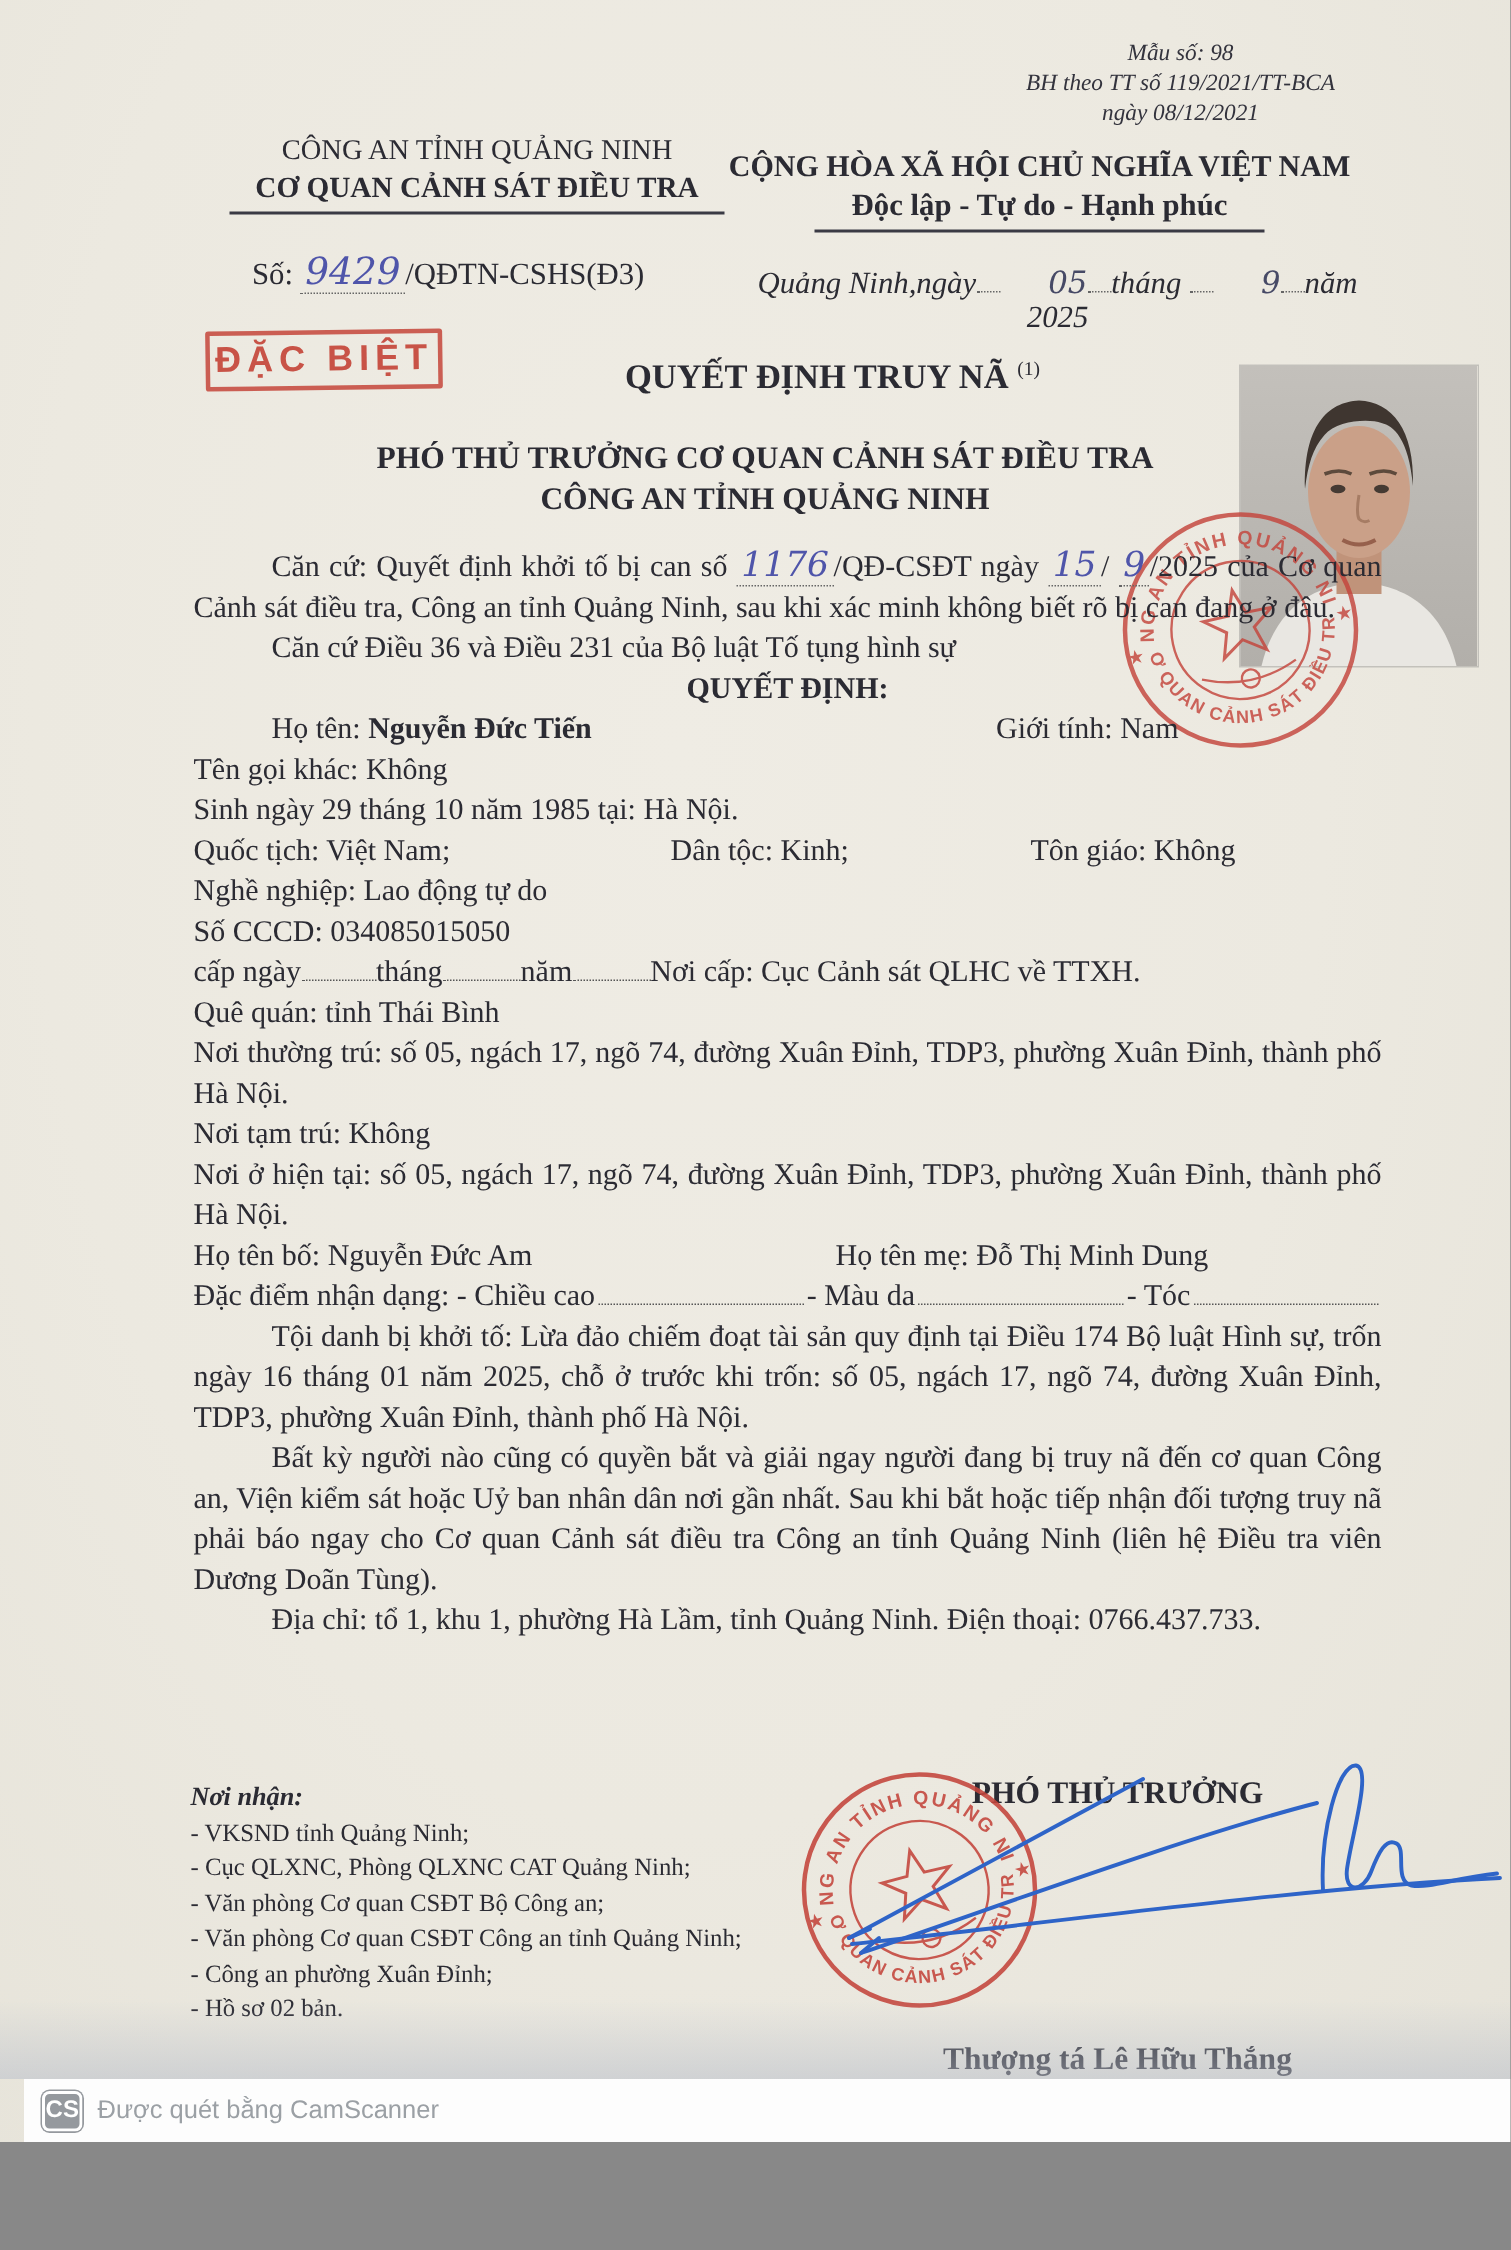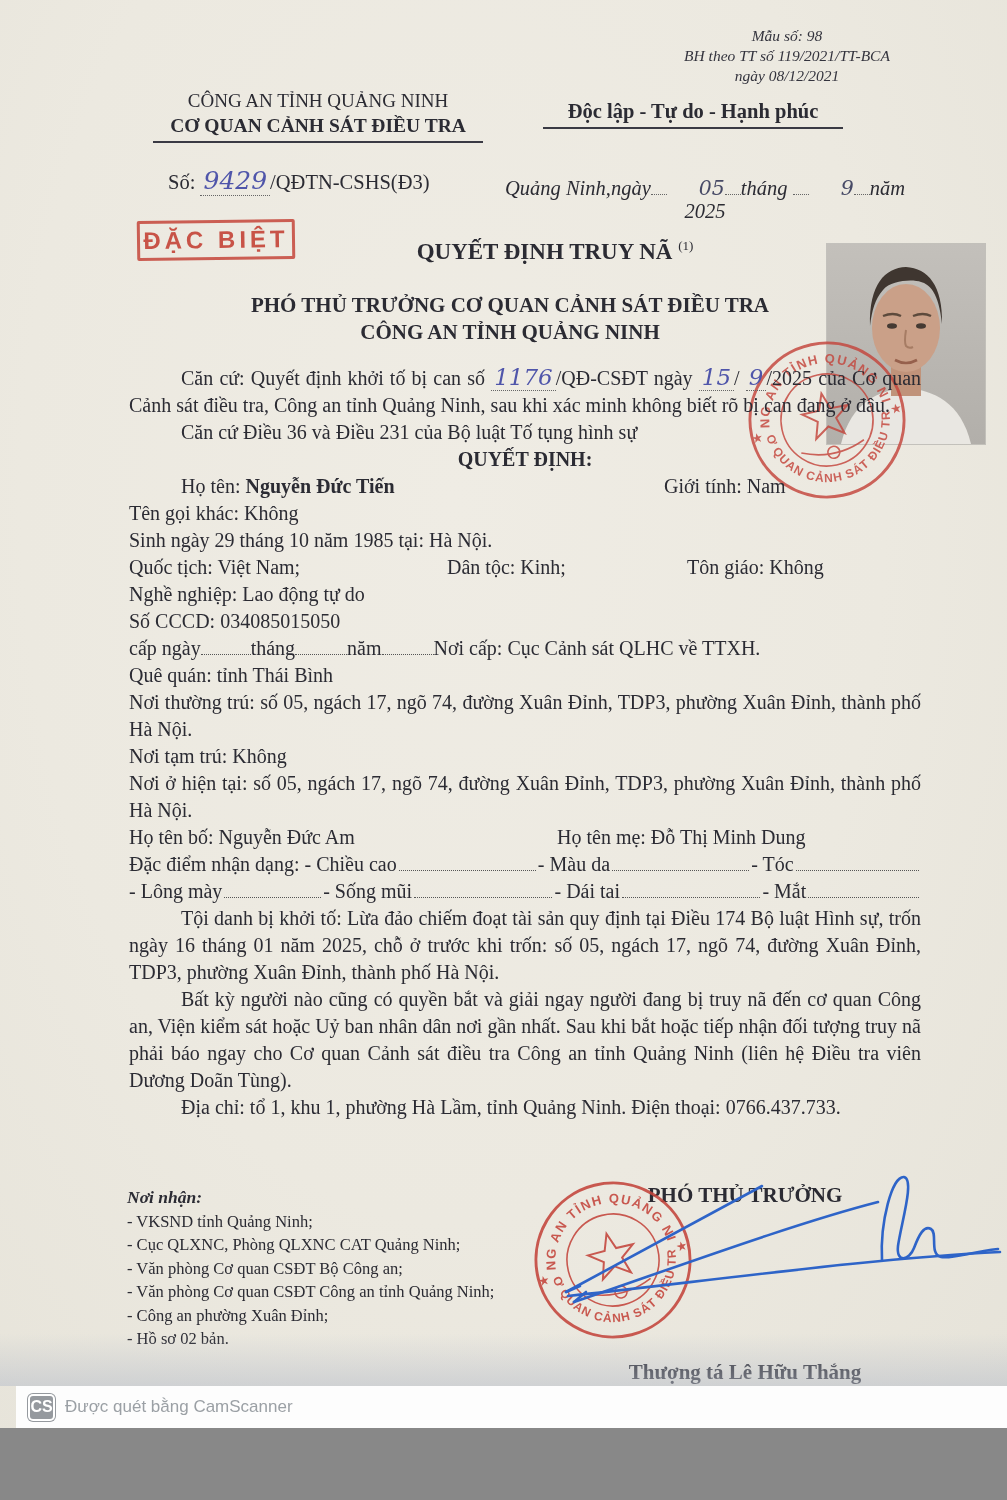--- a/index.html
+++ b/index.html
@@ -90,20 +90,21 @@
     <div>ngày 08/12/2021</div>
   </div>
 
   <div class="abs hdr-left">
     <div>CÔNG AN TỈNH QUẢNG NINH</div>
     <div class="b">CƠ QUAN CẢNH SÁT ĐIỀU TRA</div>
     <div class="rule1"></div>
   </div>
 
   <div class="abs hdr-right">
+    <div class="l1">CỘNG HÒA XÃ HỘI CHỦ NGHĨA VIỆT NAM</div>
     <div class="l2">Độc lập - Tự do - Hạnh phúc</div>
     <div class="rule2"></div>
   </div>
 
   <div class="abs so-line">
     <span>Số:</span>
     <span class="hw hw-underdot" style="font-size:25px;">9429</span><span>/QĐTN-CSHS(Đ3)</span>
   </div>
 
   <div class="abs date-line">
@@ -194,30 +195,20 @@
       <span class="at428">Họ tên mẹ: Đỗ Thị Minh Dung</span>
     </div>
     <div class="flexrow">
       <span>Đặc điểm nhận dạng: - Chiều cao</span>
         <span class="fdots"></span>
       <span>- Màu da</span>
         <span class="fdots"></span>
       <span>- Tóc</span>
         <span class="fdots" style="flex:.9"></span>
     </div>
-    <div class="flexrow">
-      <span>- Lông mày</span>
-        <span class="fdots" style="flex:.7"></span>
-      <span>- Sống mũi</span>
-        <span class="fdots"></span>
-      <span>- Dái tai</span>
-        <span class="fdots"></span>
-      <span>- Mắt</span>
-        <span class="fdots" style="flex:.8"></span>
-    </div>
     <p class="ind just">Tội danh bị khởi tố: Lừa đảo chiếm đoạt tài sản quy định tại Điều 174 Bộ luật Hình sự, trốn ngày 16 tháng 01 năm 2025, chỗ ở trước khi trốn: số 05, ngách 17, ngõ 74, đường Xuân Đỉnh, TDP3, phường Xuân Đỉnh, thành phố Hà Nội.</p>
     <p class="ind just">Bất kỳ người nào cũng có quyền bắt và giải ngay người đang bị truy nã đến cơ quan Công an, Viện kiểm sát hoặc Uỷ ban nhân dân nơi gần nhất. Sau khi bắt hoặc tiếp nhận đối tượng truy nã phải báo ngay cho Cơ quan Cảnh sát điều tra Công an tỉnh Quảng Ninh (liên hệ Điều tra viên Dương Doãn Tùng).</p>
     <p class="ind">Địa chỉ: tổ 1, khu 1, phường Hà Lầm, tỉnh Quảng Ninh. Điện thoại: 0766.437.733.</p>
   </div>
 
   <div class="abs recipients">
     <div class="head">Nơi nhận:</div>
     <div>- VKSND tỉnh Quảng Ninh;</div>
     <div>- Cục QLXNC, Phòng QLXNC CAT Quảng Ninh;</div>
     <div>- Văn phòng Cơ quan CSĐT Bộ Công an;</div>

